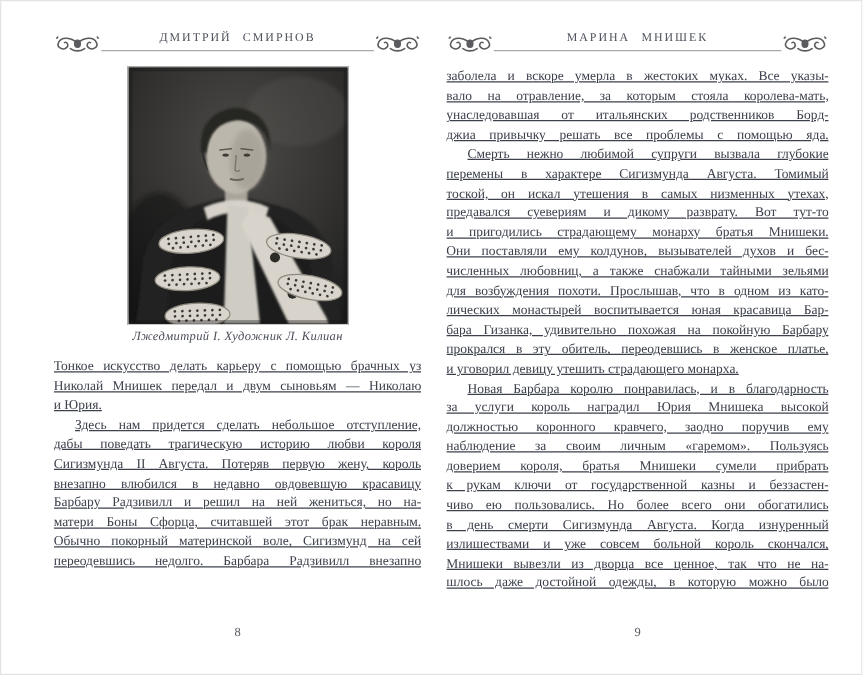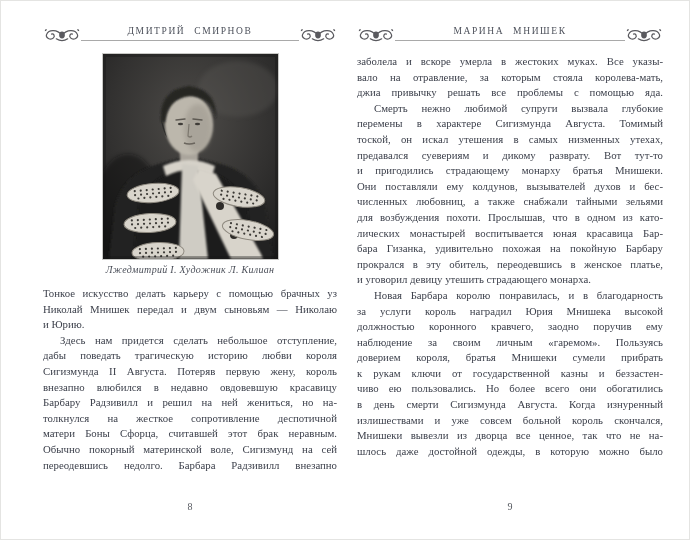--- a/index.html
+++ b/index.html
@@ -38,21 +38,21 @@
     position:absolute;top:264px;left:0;right:0;text-align:center;
     font-style:italic;font-size:10px;color:#494d57;letter-spacing:.3px;
   }
 
   
   .body-text{position:absolute;left:0;right:0;font-size:10.8px;line-height:15.6px;}
   .page.left  .body-text{top:286px;}
   .page.right .body-text{top:54px;}
   .line{
     text-align:justify;text-align-last:justify;
-    white-space:nowrap;overflow:hidden;
+    white-space:nowrap;overflow:hidden;text-decoration:underline;
   }
   .line.indent{text-indent:17px;}
   .line.endline{text-align-last:left;}
 
   .page-number{
     position:absolute;top:501px;left:0;right:0;text-align:center;
     font-size:10px;color:#55585f;
   }
 </style>
 </head>
@@ -168,29 +168,28 @@
         <rect x="0" y="0" width="175" height="205" fill="none" stroke="#141414" stroke-width="6" opacity="0.35"></rect>
       </svg>
     </div>
 
     <div class="portrait-caption">Лжедмитрий I. Художник Л. Килиан</div>
 
     <div class="body-text">
         <div class="para">
           <div class="line">Тонкое искусство делать карьеру с помощью брачных уз</div>
           <div class="line">Николай Мнишек передал и двум сыновьям — Николаю</div>
-          <div class="line endline">и Юрию.</div>
+          <div class="line endline">и Юрия.</div>
         </div>
         <div class="para">
           <div class="line indent">Здесь нам придется сделать небольшое отступление,</div>
           <div class="line">дабы поведать трагическую историю любви короля</div>
           <div class="line">Сигизмунда II Августа. Потеряв первую жену, король</div>
           <div class="line">внезапно влюбился в недавно овдовевшую красавицу</div>
           <div class="line">Барбару Радзивилл и решил на ней жениться, но на-</div>
-          <div class="line">толкнулся на жесткое сопротивление деспотичной</div>
           <div class="line">матери Боны Сфорца, считавшей этот брак неравным.</div>
           <div class="line">Обычно покорный материнской воле, Сигизмунд на сей</div>
           <div class="line">переодевшись недолго. Барбара Радзивилл внезапно</div>
         </div>
       </div>
 
     <div class="page-number">8</div>
   </div>
 
   <div class="page right">
@@ -216,20 +215,21 @@
         <ellipse cx="20" cy="8" rx="3" ry="3.6" fill="#5a5a5f"></ellipse>
         <path d="M2,3 q1,-2 2,-1 q0,2 -2,2 Z" fill="#5a5a5f"></path>
         <path d="M38,3 q-1,-2 -2,-1 q0,2 2,2 Z" fill="#5a5a5f"></path>
       </svg>
     </div>
 
     <div class="body-text">
         <div class="para">
           <div class="line">заболела и вскоре умерла в жестоких муках. Все указы-</div>
           <div class="line">вало на отравление, за которым стояла королева-мать,</div>
+          <div class="line">унаследовавшая от итальянских родственников Борд-</div>
           <div class="line">джиа привычку решать все проблемы с помощью яда.</div>
         </div>
         <div class="para">
           <div class="line indent">Смерть нежно любимой супруги вызвала глубокие</div>
           <div class="line">перемены в характере Сигизмунда Августа. Томимый</div>
           <div class="line">тоской, он искал утешения в самых низменных утехах,</div>
           <div class="line">предавался суевериям и дикому разврату. Вот тут-то</div>
           <div class="line">и пригодились страдающему монарху братья Мнишеки.</div>
           <div class="line">Они поставляли ему колдунов, вызывателей духов и бес-</div>
           <div class="line">численных любовниц, а также снабжали тайными зельями</div>

